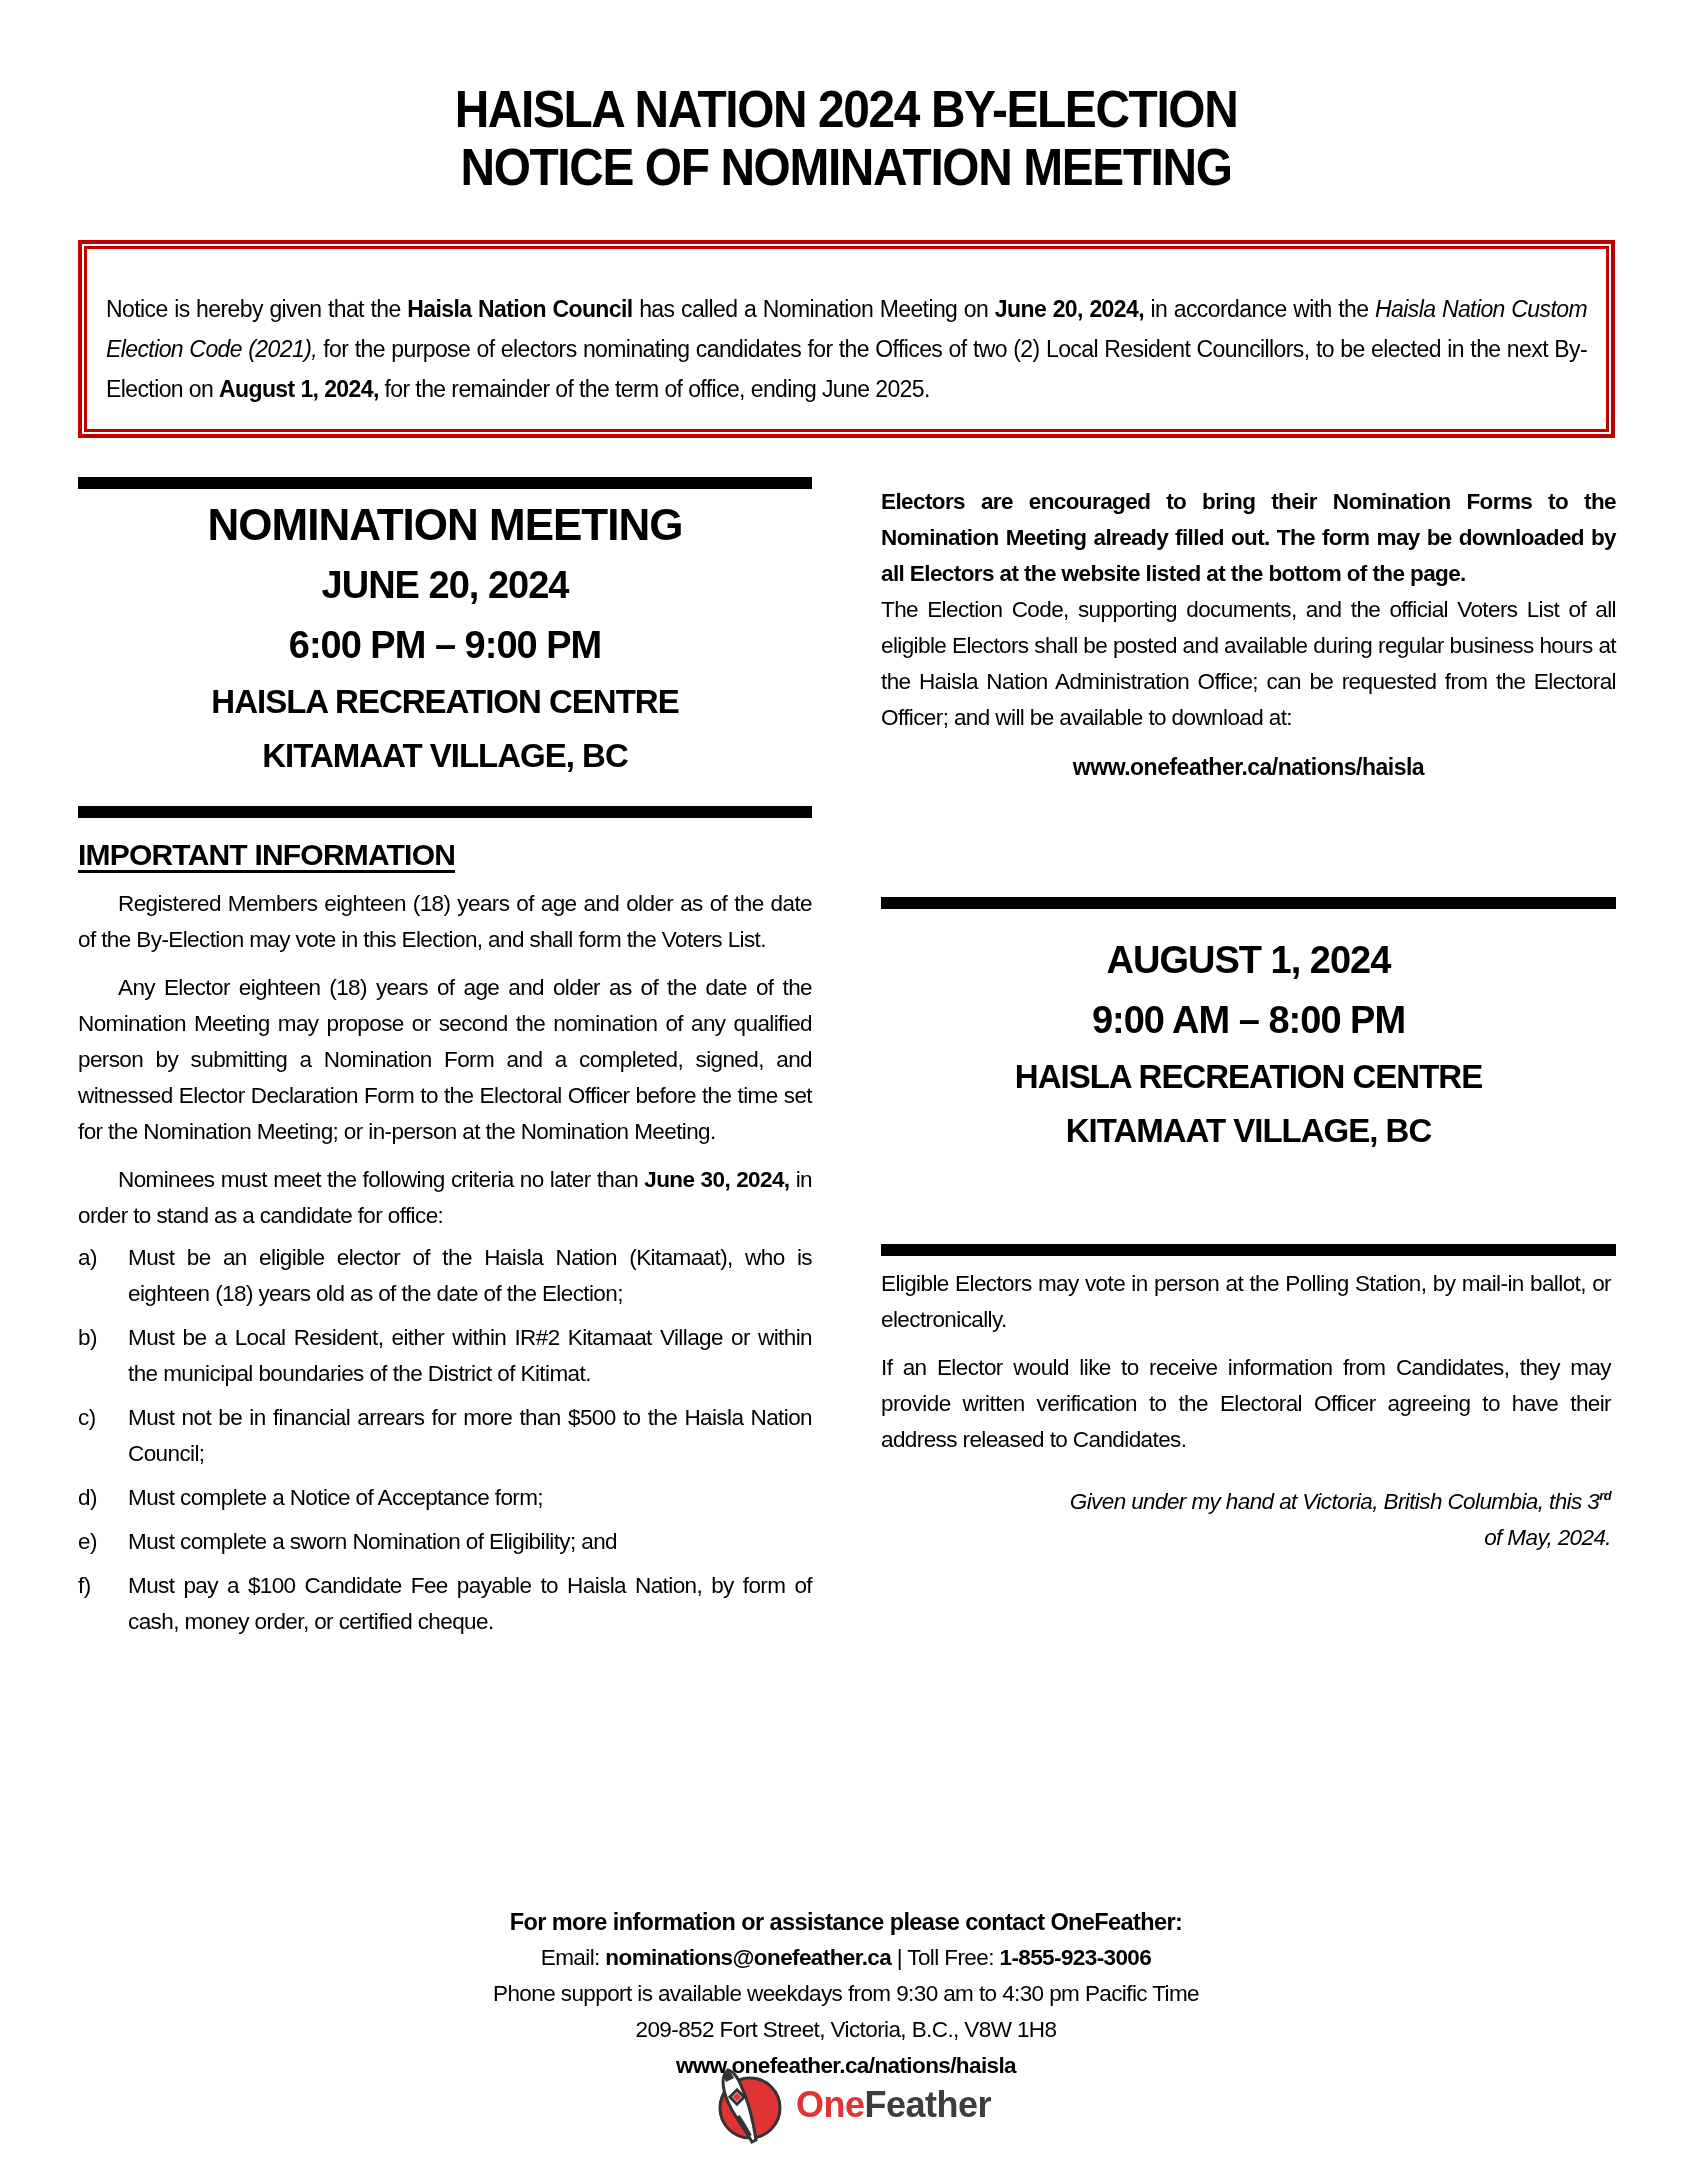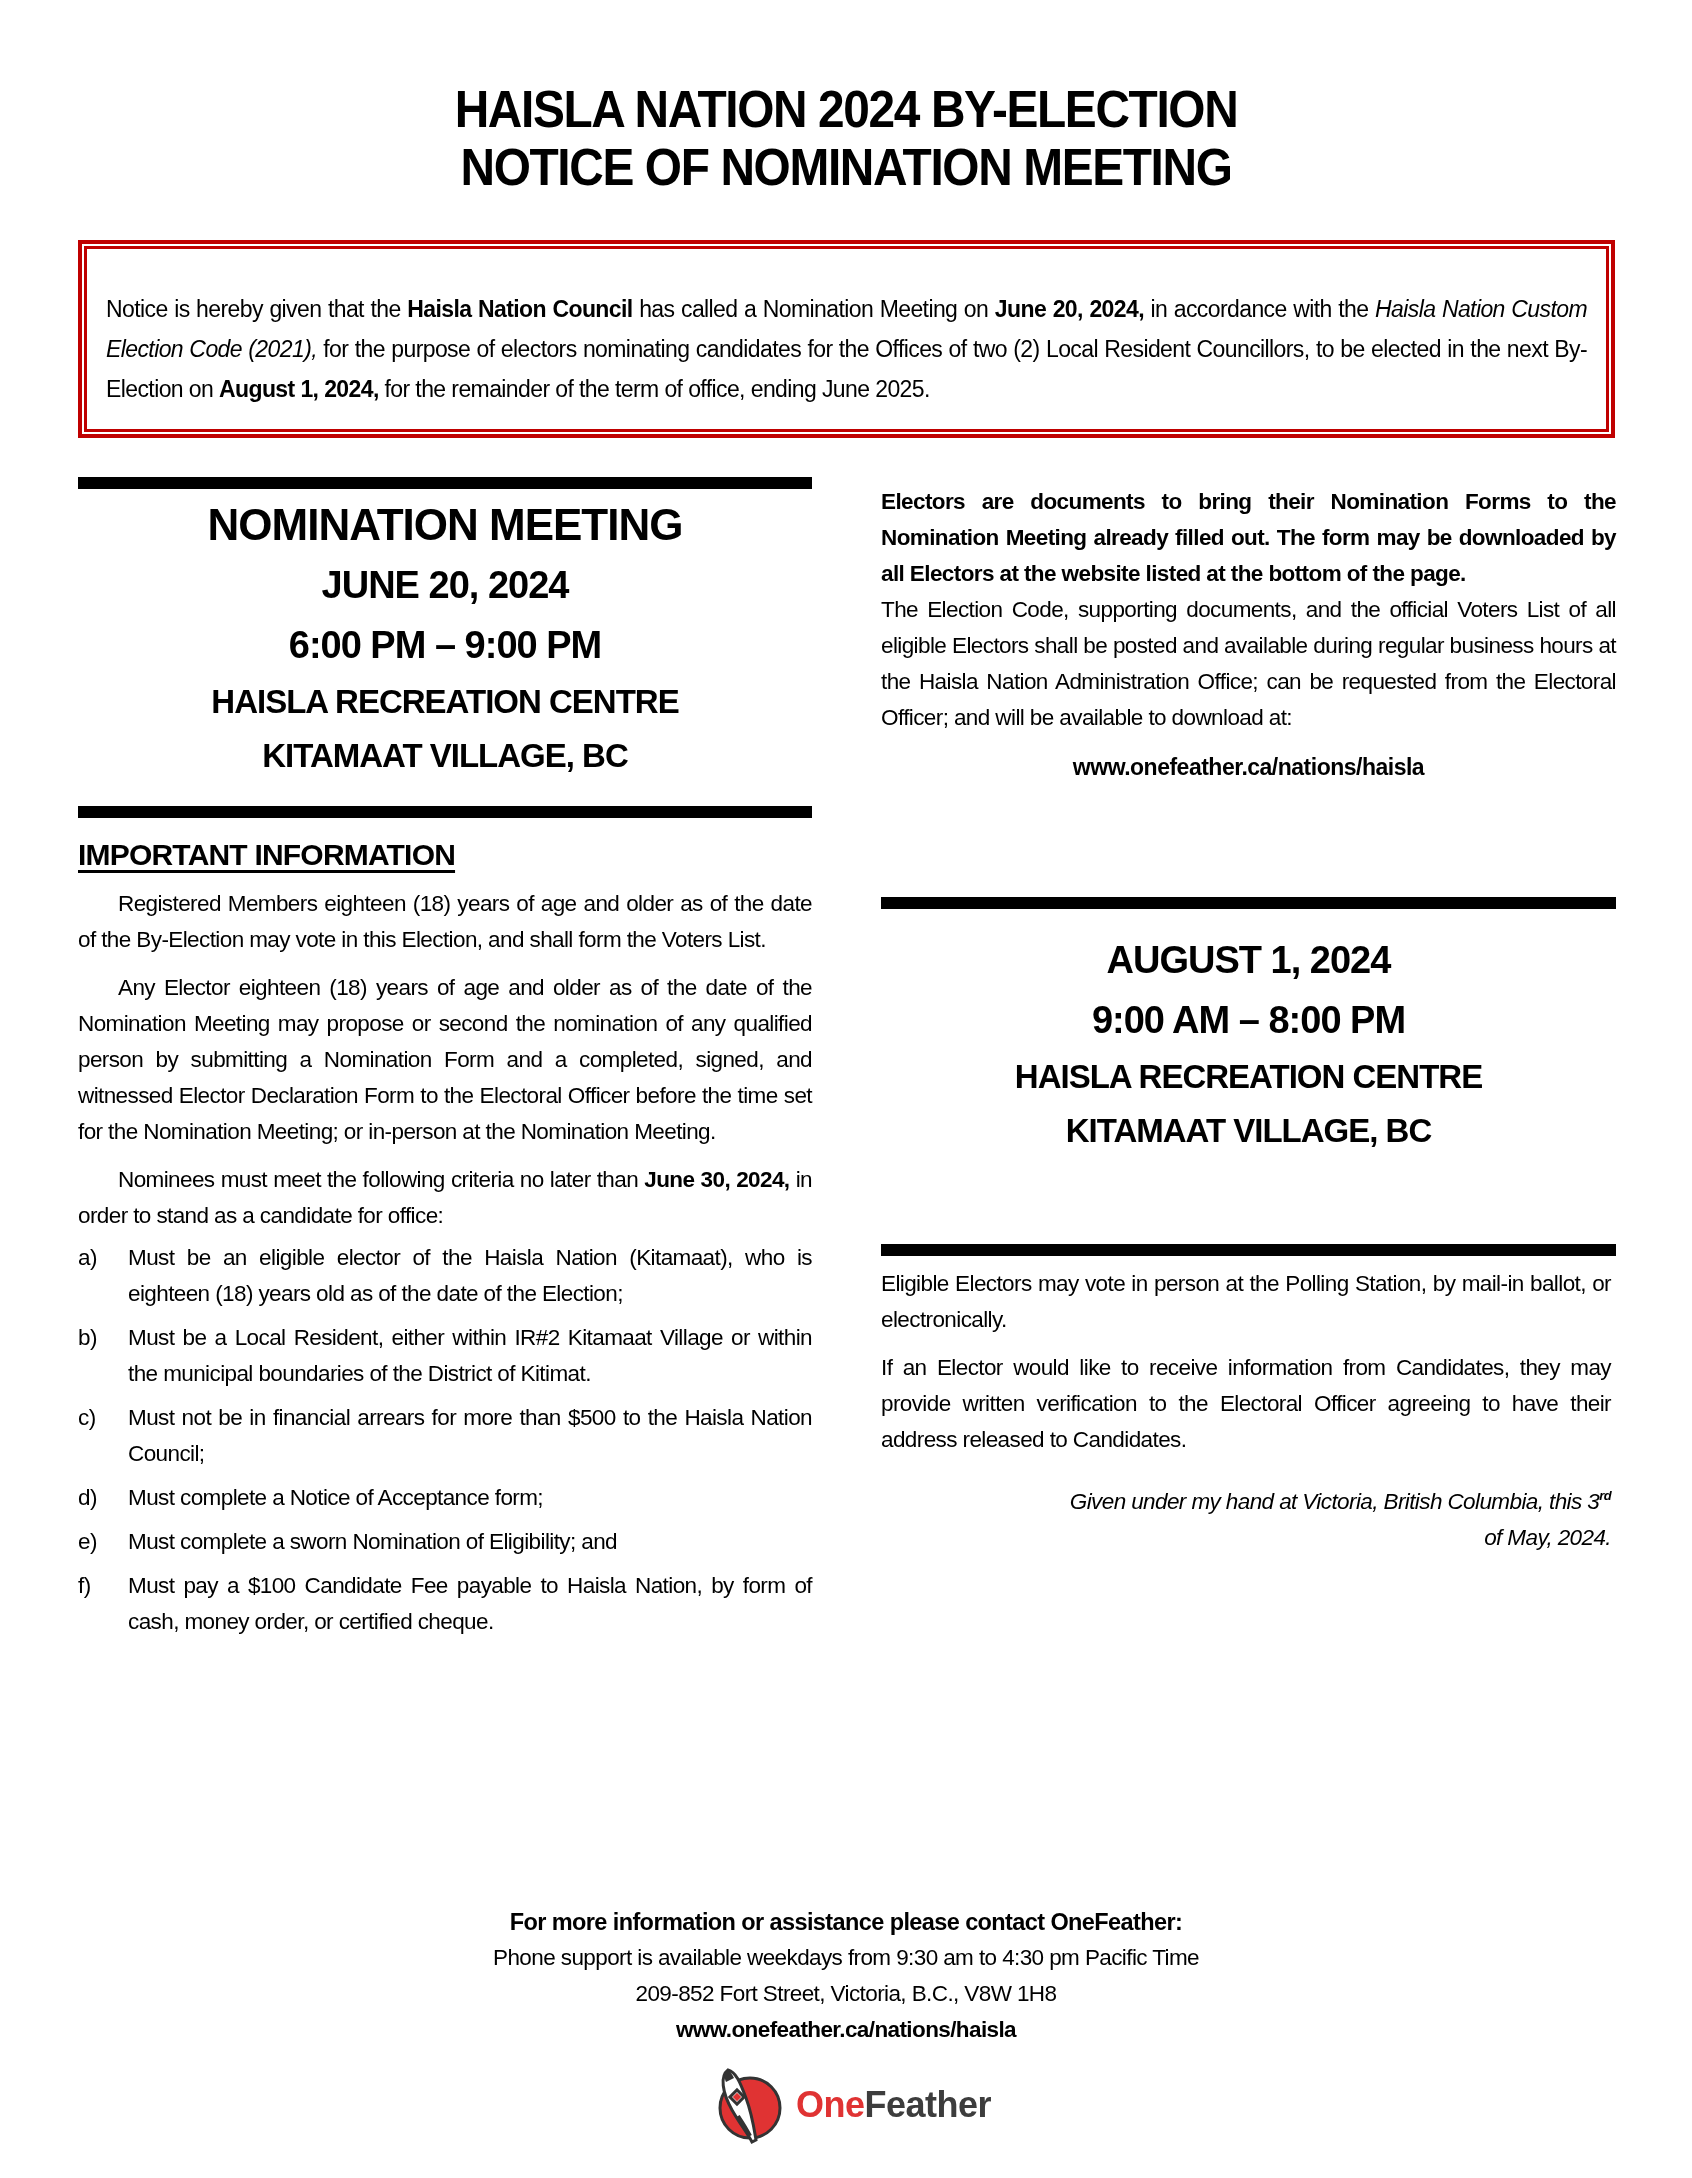--- a/index.html
+++ b/index.html
@@ -127,21 +127,21 @@
       <li><span class="marker">a)</span><span>Must be an eligible elector of the Haisla Nation (Kitamaat), who is eighteen (18) years old as of the date of the Election;</span></li>
       <li><span class="marker">b)</span><span>Must be a Local Resident, either within IR#2 Kitamaat Village or within the municipal boundaries of the District of Kitimat.</span></li>
       <li><span class="marker">c)</span><span>Must not be in financial arrears for more than $500 to the Haisla Nation Council;</span></li>
       <li><span class="marker">d)</span><span>Must complete a Notice of Acceptance form;</span></li>
       <li><span class="marker">e)</span><span>Must complete a sworn Nomination of Eligibility; and</span></li>
       <li><span class="marker">f)</span><span>Must pay a $100 Candidate Fee payable to Haisla Nation, by form of cash, money order, or certified cheque.</span></li>
     </ul>
   </div>
 
   <div class="col-right" style="top:484px;">
-    <p class="para bold-para">Electors are documents to bring their Nomination Forms to the Nomination Meeting already filled out. The form may be downloaded by all Electors at the website listed at the bottom of the page.</p>
+    <p class="para bold-para">Electors are encouraged to bring their Nomination Forms to the Nomination Meeting already filled out. The form may be downloaded by all Electors at the website listed at the bottom of the page.</p>
     <p class="para">The Election Code, supporting documents, and the official Voters List of all eligible Electors shall be posted and available during regular business hours at the Haisla Nation Administration Office; can be requested from the Electoral Officer; and will be available to download at:</p>
     <div style="height:18px"></div>
     <div class="url-line">www.onefeather.ca/nations/haisla</div>
   </div>
 
   <div class="rule" style="left:881px; top:897px; width:735px;"></div>
   <div class="rule" style="left:881px; top:1244px; width:735px;"></div>
 
   <div class="col-right event-block" style="top:930px;">
     <div class="med">AUGUST 1, 2024</div>
@@ -156,20 +156,21 @@
     <p class="para">If an Elector would like to receive information from Candidates, they may provide written verification to the Electoral Officer agreeing to have their address released to Candidates.</p>
     <div style="height:20px"></div>
     <div class="signature">
       <div><span>Given under my hand at Victoria, British Columbia, this 3</span><sup>rd</sup></div>
       <div>of May, 2024.</div>
     </div>
   </div>
 
   <div class="footer">
     <div class="f-head">For more information or assistance please contact OneFeather:</div>
+    <div><span>Email: </span><b>nominations@onefeather.ca</b><span> | </span><span>Toll Free: </span><b>1-855-923-3006</b></div>
     <div>Phone support is available weekdays from 9:30 am to 4:30 pm Pacific Time</div>
     <div>209-852 Fort Street, Victoria, B.C., V8W 1H8</div>
     <div><b>www.onefeather.ca/nations/haisla</b></div>
   </div>
 
   <div class="logo">
     <svg class="logo-mark" viewBox="0 0 70 84">
       <circle cx="38" cy="46" r="30" fill="#e03333" stroke="#333" stroke-width="3"></circle>
       <path d="M16 8 C 8 14, 10 30, 20 48 C 28 62, 36 72, 40 80 L 44 78 C 42 66, 40 52, 34 36 C 28 20, 24 10, 16 8 Z" fill="#ffffff" stroke="#333" stroke-width="3"></path>
       <path d="M16 8 C 12 10, 12 16, 14 20 L 22 16 C 20 12, 18 9, 16 8 Z" fill="#333"></path>

